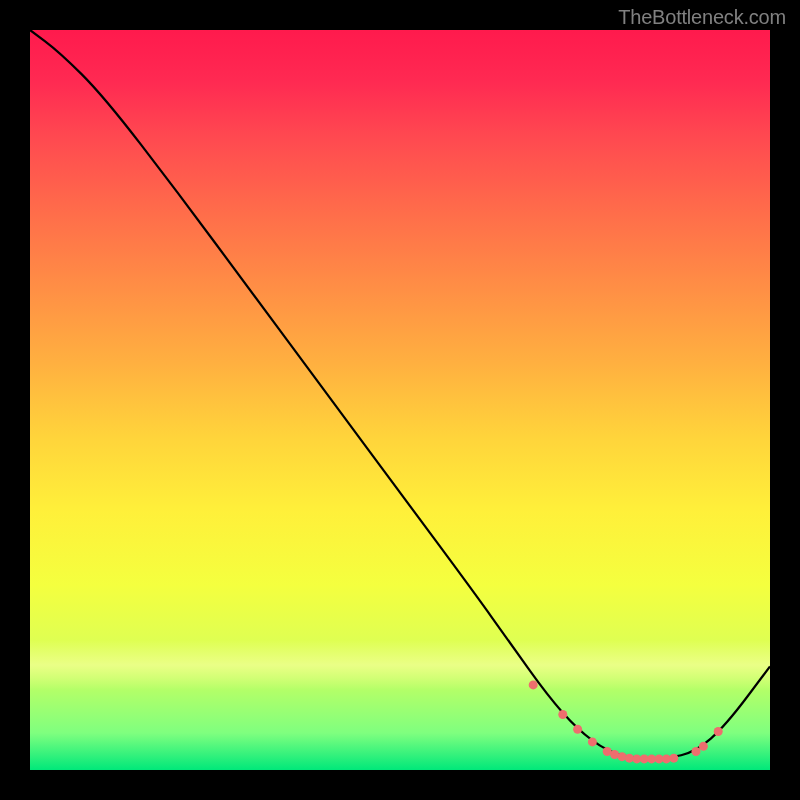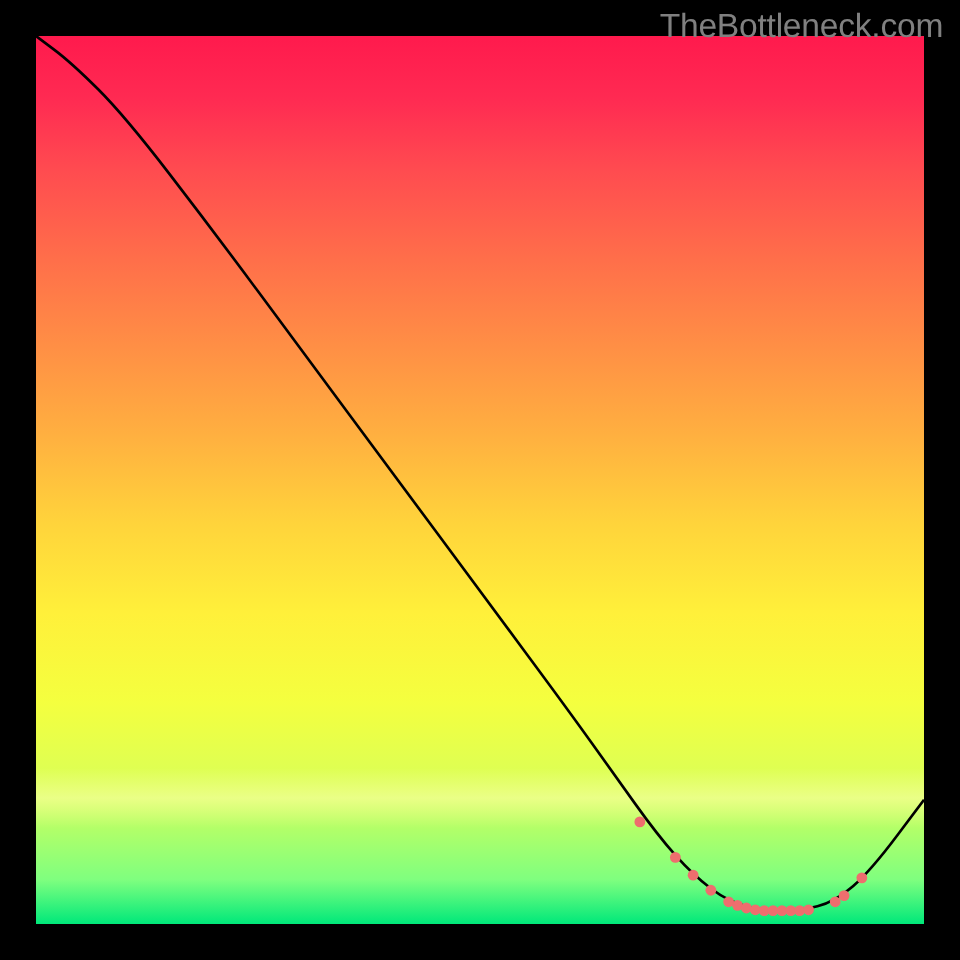--- a/index.html
+++ b/index.html
@@ -9,21 +9,21 @@
     background: #000;
     position: relative;
     font-family: Arial, sans-serif;
     overflow: hidden;
   }
   .watermark {
     position: absolute;
     top: 6px;
     right: 14px;
     color: #808080;
-    font-size: 28px;
+    font-size: 20px;
     font-weight: 500;
     z-index: 10;
     letter-spacing: -0.2px;
   }
   .plot-area {
     position: absolute;
     left: 30px;
     top: 30px;
     width: 740px;
     height: 740px;

